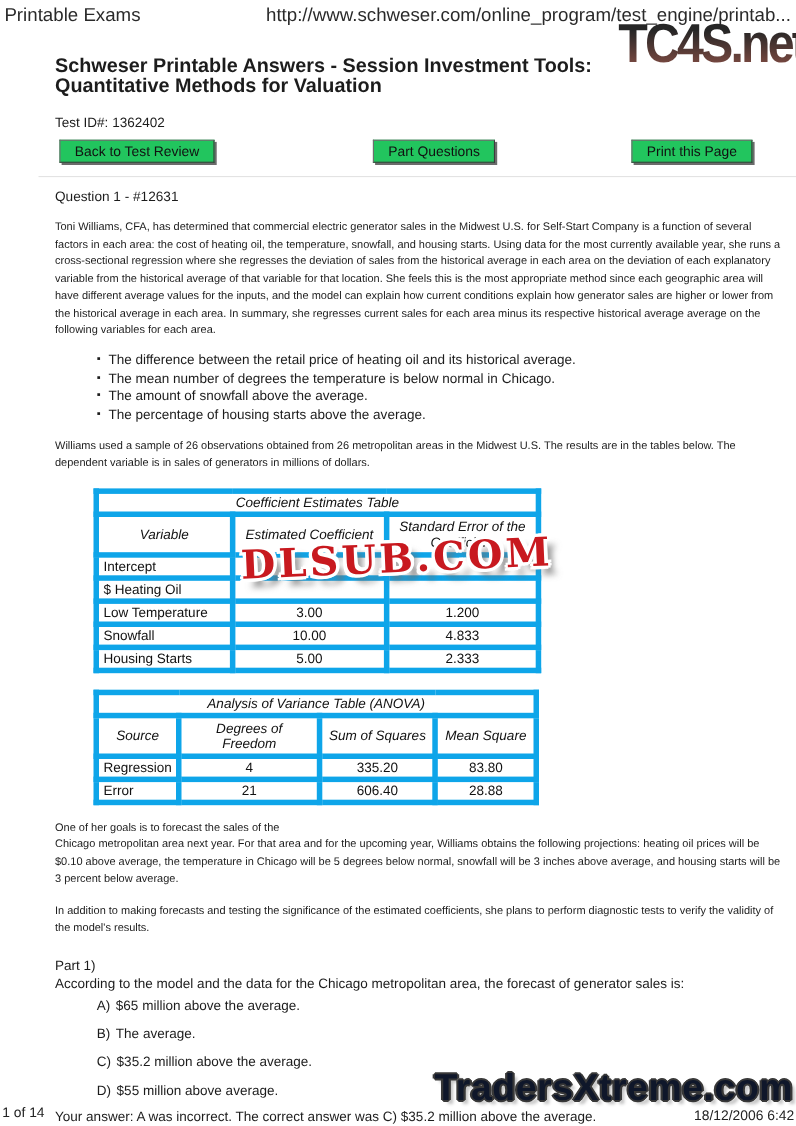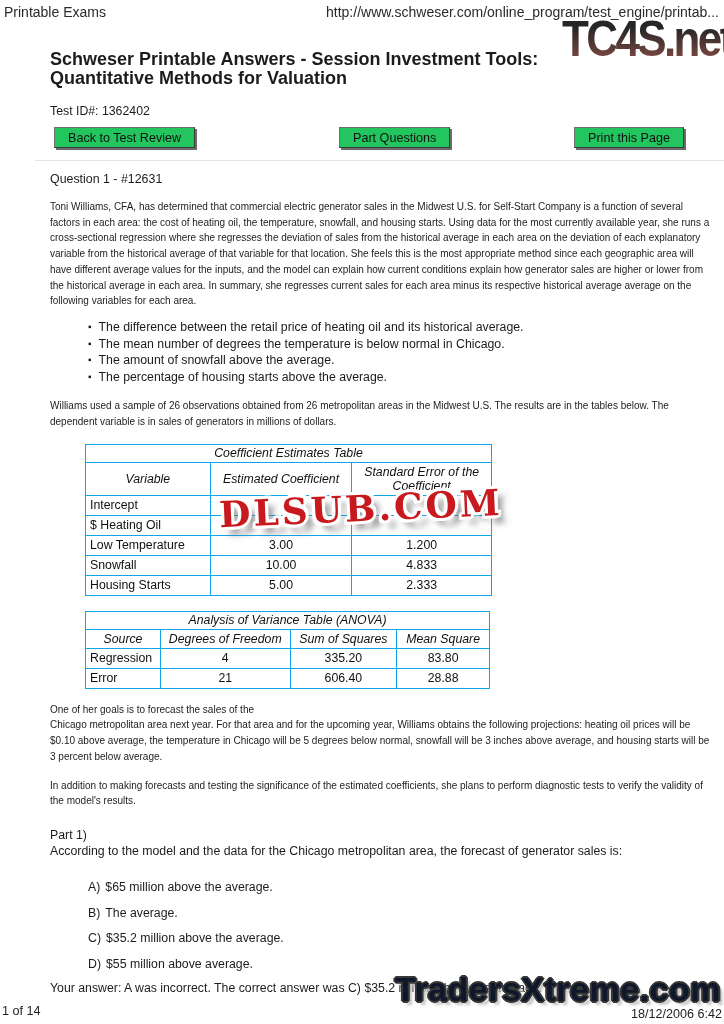--- a/index.html
+++ b/index.html
@@ -6,21 +6,21 @@
   html,body { background:#fff; }
   .page {
     position:relative; width:724px; height:1024px; background:#ffffff;
     font-family:"Liberation Sans", sans-serif; color:#1c1c1c; overflow:hidden;
   }
 
   
   .print-header {
     position:absolute; top:4px; left:4px; right:5px;
     display:flex; justify-content:space-between;
-    font-size:14px; color:#2a2a2a;
+    font-size:17px; color:#2a2a2a;
   }
 
   
   .tc4s {
     position:absolute; top:10px; right:-8px;
     font-size:50px; font-weight:bold; letter-spacing:-3px;
     color:#5a372f;
     transform:scaleX(0.88); transform-origin:right center;
     white-space:nowrap;
   }
@@ -57,21 +57,21 @@
 
   .bullets { margin-top:10px; margin-left:38px; list-style:none; }
   .bullets li { font-size:12.3px; line-height:16.6px; display:flex; }
   .bullets .sq { font-size:10px; margin-right:7px; line-height:16.6px; }
 
   
   .tablewrap { margin-left:35px; }
   table { border-collapse:collapse; font-size:12.3px; color:#111; }
   .coef { margin-top:14px; width:407px; }
   .anova { margin-top:15px; width:405px; }
-  th, td { border:1px solid #0ea5e9; padding:1px 4px; }
+  th, td { border:5px solid #0ea5e9; padding:1px 4px; }
   .t-title { font-style:italic; text-align:center; height:18px; font-weight:normal; }
   .t-colhead { font-style:italic; text-align:center; font-weight:normal; padding:2px 6px; }
   .t-label { text-align:left; height:20px; }
   .t-num { text-align:center; height:20px; }
 
   
   .dlsub {
     position:absolute; left:219px; top:487px;
     font-family:"DejaVu Serif", serif; font-weight:bold;
     font-size:36px; letter-spacing:3px; color:#c8191f;
@@ -79,21 +79,21 @@
     text-shadow:
       -3px 0 0 #fff, 3px 0 0 #fff, 0 -3px 0 #fff, 0 3px 0 #fff,
       -2px -2px 0 #fff, 2px -2px 0 #fff, -2px 2px 0 #fff, 2px 2px 0 #fff,
       -3px 3px 0 #fff, 3px -3px 0 #fff,
       7px 8px 6px rgba(110,110,110,0.75);
   }
 
   .part-label { margin-top:19px; font-size:12.3px; line-height:15.7px; }
   .part-q { font-size:12.3px; line-height:15.7px; }
 
-  .options { margin-top:20px; margin-left:38px; }
+  .options { margin-top:4px; margin-left:38px; }
   .option { font-size:12.3px; line-height:16px; margin-bottom:9.5px; }
   .option .letter { margin-right:5px; }
 
   .answer-line { margin-top:7px; font-size:12.3px; }
 
   
   .page-num { position:absolute; left:2px; bottom:6px; font-size:12.6px; color:#222; }
   .timestamp { position:absolute; right:2px; bottom:3px; font-size:12.6px; color:#222; }
   .traders {
     position:absolute; right:3px; bottom:15px;

